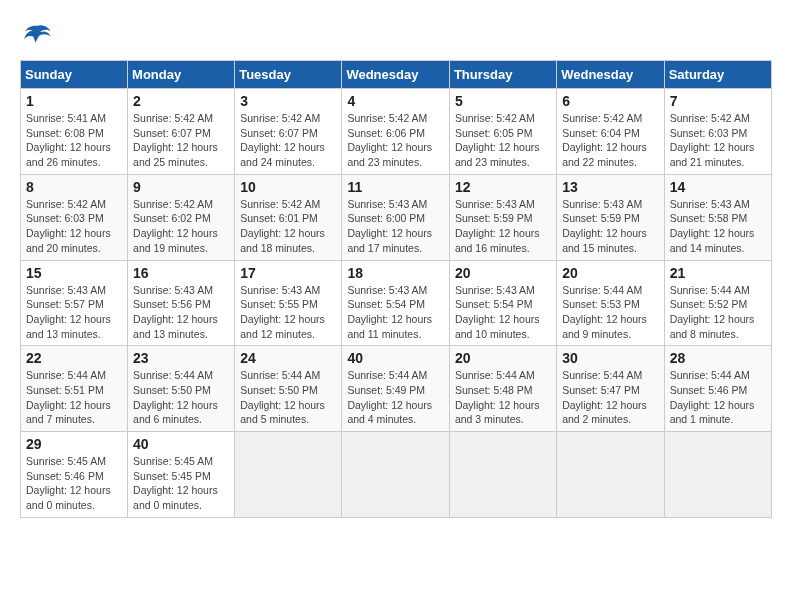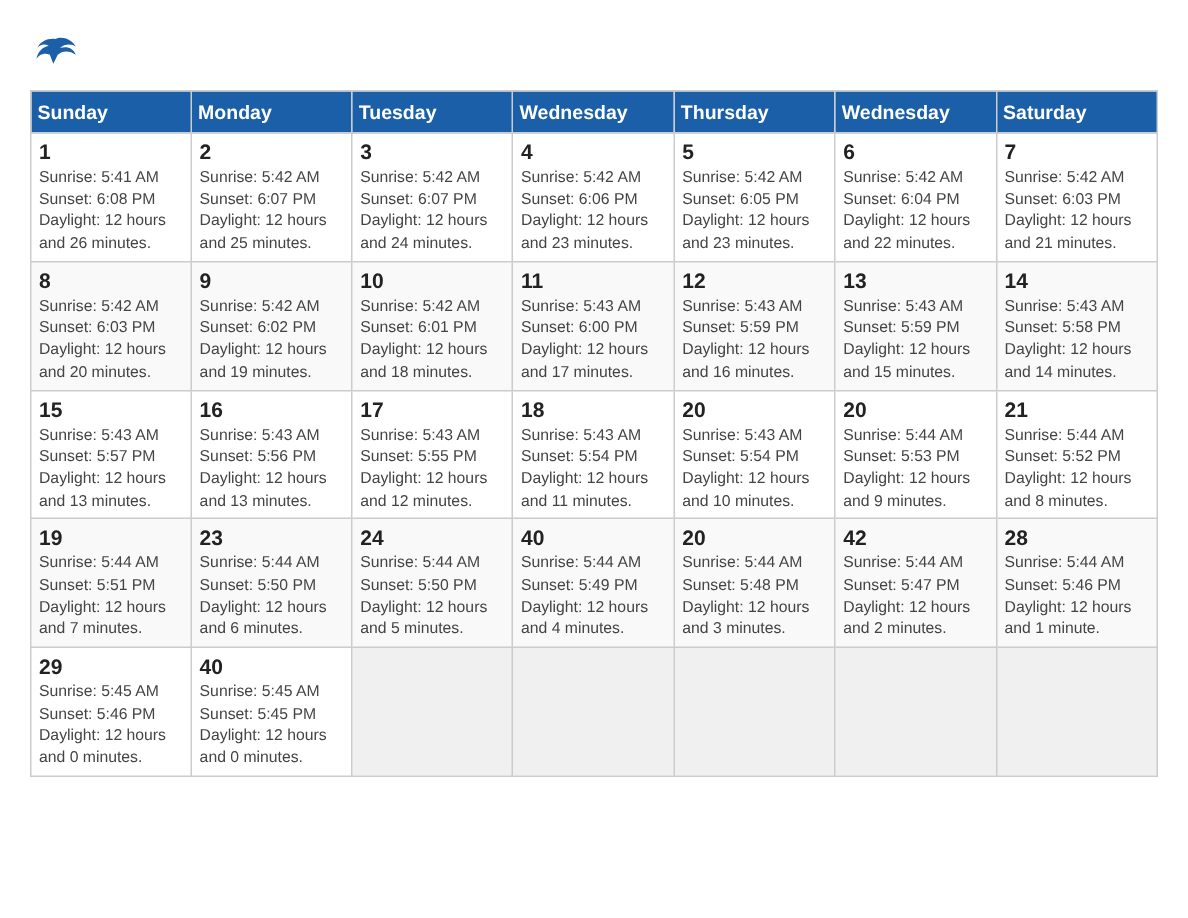--- a/index.html
+++ b/index.html
@@ -280,21 +280,21 @@
         <div class="day-number">21</div>
         <div class="day-detail">
           Sunrise: 5:44 AM<br>
           Sunset: 5:52 PM<br>
           Daylight: 12 hours and 8 minutes.
         </div>
       </td>
       </tr>
       <tr>
         <td>
-        <div class="day-number">19</div>
+        <div class="day-number">22</div>
         <div class="day-detail">
           Sunrise: 5:44 AM<br>
           Sunset: 5:51 PM<br>
           Daylight: 12 hours and 7 minutes.
         </div>
       </td>
         <td>
         <div class="day-number">23</div>
         <div class="day-detail">
           Sunrise: 5:44 AM<br>
@@ -320,21 +320,21 @@
       </td>
         <td>
         <div class="day-number">20</div>
         <div class="day-detail">
           Sunrise: 5:44 AM<br>
           Sunset: 5:48 PM<br>
           Daylight: 12 hours and 3 minutes.
         </div>
       </td>
         <td>
-        <div class="day-number">42</div>
+        <div class="day-number">30</div>
         <div class="day-detail">
           Sunrise: 5:44 AM<br>
           Sunset: 5:47 PM<br>
           Daylight: 12 hours and 2 minutes.
         </div>
       </td>
         <td>
         <div class="day-number">28</div>
         <div class="day-detail">
           Sunrise: 5:44 AM<br>

